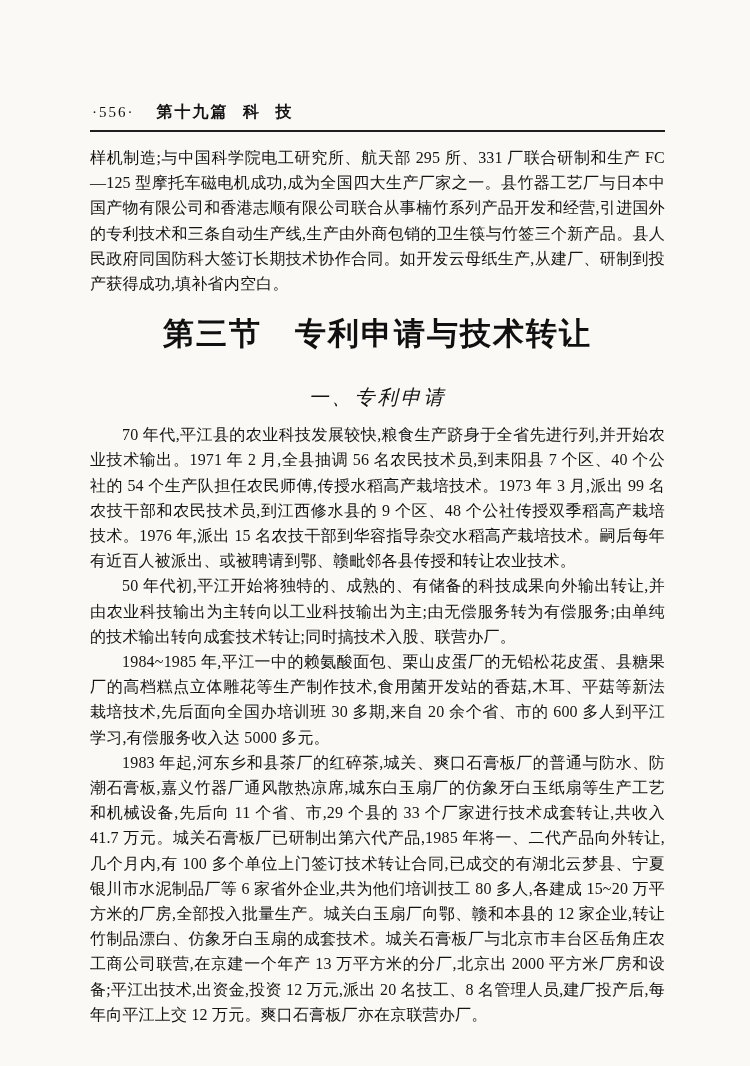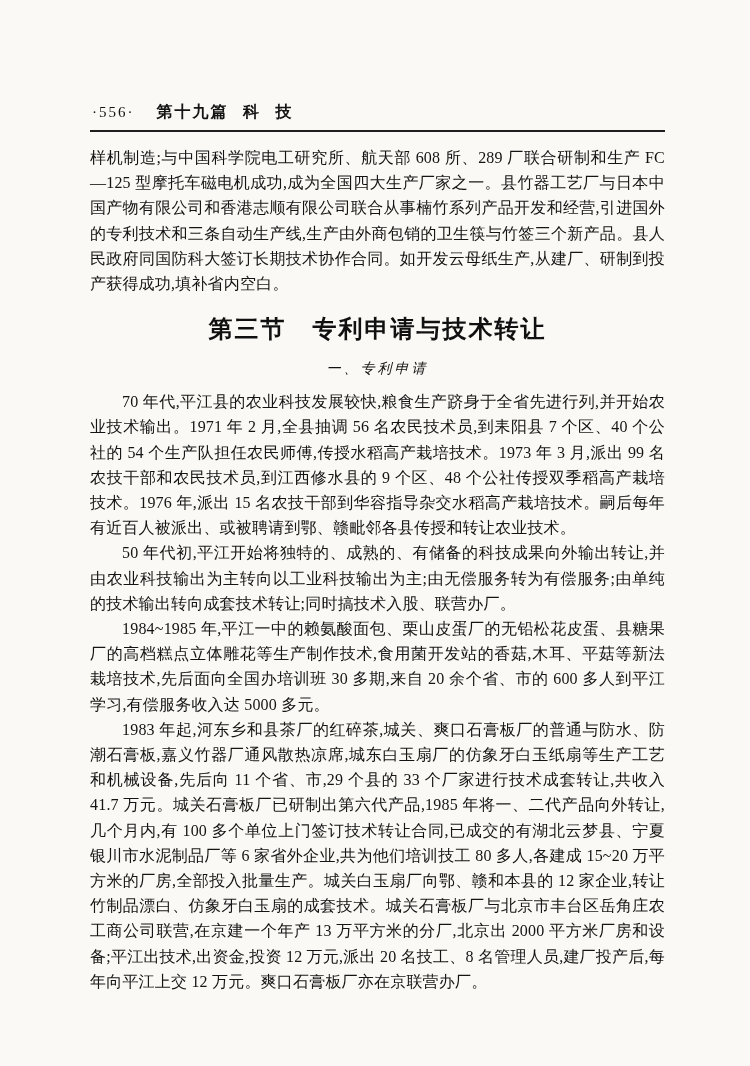--- a/index.html
+++ b/index.html
@@ -51,54 +51,54 @@
     font-size: 16px;
     line-height: 25.2px;
     text-align: justify;
     text-indent: 2em;
     letter-spacing: 0.2px;
   }
   .body-para.no-indent {
     text-indent: 0;
   }
   .chapter-heading {
-    margin: 17px 0 15px 0;
+    margin: 17px 0 29px 0;
     text-align: center;
     font-family: "Liberation Sans", "DejaVu Sans", sans-serif;
     font-weight: 700;
-    font-size: 24px;
+    font-size: 31px;
     letter-spacing: 2px;
     color: #101010;
   }
   .sub-heading {
     margin: 11px 0 11px 0;
     text-align: center;
     font-family: "Liberation Serif", "DejaVu Serif", serif;
     font-style: italic;
     font-weight: 500;
-    font-size: 14px;
+    font-size: 20px;
     letter-spacing: 3px;
     color: #121212;
   }
 </style>
 </head>
 <body>
 
 <div class="page">
 
   <header class="running-head">
     <span class="page-num">·556·</span>
     <span class="running-title">第十九篇 科 技</span>
   </header>
 
   <div class="head-rule"></div>
 
   <div class="body-block">
 
-    <p class="body-para no-indent">样机制造;与中国科学院电工研究所、航天部 608 所、289 厂联合研制和生产 FC—125 型摩托车磁电机成功,成为全国四大生产厂家之一。县竹器工艺厂与日本中国产物有限公司和香港志顺有限公司联合从事楠竹系列产品开发和经营,引进国外的专利技术和三条自动生产线,生产由外商包销的卫生筷与竹签三个新产品。县人民政府同国防科大签订长期技术协作合同。如开发云母纸生产,从建厂、研制到投产获得成功,填补省内空白。</p>
+    <p class="body-para no-indent">样机制造;与中国科学院电工研究所、航天部 295 所、331 厂联合研制和生产 FC—125 型摩托车磁电机成功,成为全国四大生产厂家之一。县竹器工艺厂与日本中国产物有限公司和香港志顺有限公司联合从事楠竹系列产品开发和经营,引进国外的专利技术和三条自动生产线,生产由外商包销的卫生筷与竹签三个新产品。县人民政府同国防科大签订长期技术协作合同。如开发云母纸生产,从建厂、研制到投产获得成功,填补省内空白。</p>
 
     <h1 class="chapter-heading">第三节　专利申请与技术转让</h1>
 
     <h2 class="sub-heading">一、专利申请</h2>
 
 
 
     <p class="body-para">70 年代,平江县的农业科技发展较快,粮食生产跻身于全省先进行列,并开始农业技术输出。1971 年 2 月,全县抽调 56 名农民技术员,到耒阳县 7 个区、40 个公社的 54 个生产队担任农民师傅,传授水稻高产栽培技术。1973 年 3 月,派出 99 名农技干部和农民技术员,到江西修水县的 9 个区、48 个公社传授双季稻高产栽培技术。1976 年,派出 15 名农技干部到华容指导杂交水稻高产栽培技术。嗣后每年有近百人被派出、或被聘请到鄂、赣毗邻各县传授和转让农业技术。</p>
 
     <p class="body-para">50 年代初,平江开始将独特的、成熟的、有储备的科技成果向外输出转让,并由农业科技输出为主转向以工业科技输出为主;由无偿服务转为有偿服务;由单纯的技术输出转向成套技术转让;同时搞技术入股、联营办厂。</p>

